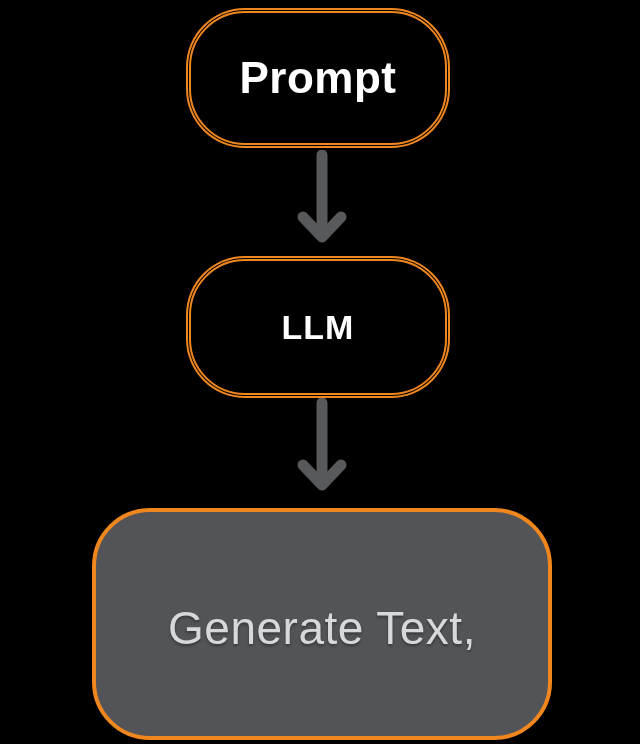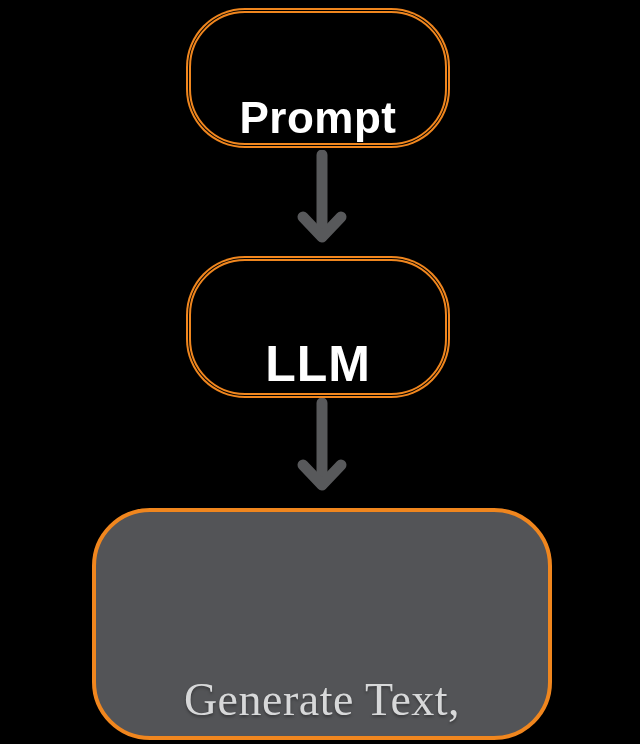--- a/index.html
+++ b/index.html
@@ -14,45 +14,45 @@
   html,body{background:var(--bg);}
   .canvas{
     position:relative;
     width:640px;height:744px;
     background:var(--bg);
     overflow:hidden;
     font-family:"Liberation Sans", sans-serif;
   }
   .node{
     position:absolute;
-    display:flex;align-items:flex-end;justify-content:center;
+    display:flex;align-items:center;justify-content:center;
     text-align:center;
     border-radius:56px;
   }
   
   .node.outlined{
     background:var(--bg);
     border:2px solid var(--orange);
     box-shadow:0 0 0 1px var(--bg), 0 0 0 3px var(--orange);
   }
   .node1{left:189px;top:11px;width:258px;height:134px;}
   .node2{left:189px;top:259px;width:258px;height:136px;}
   
   .node.filled{
     background:var(--node-fill);
     border:4px solid var(--orange);
     border-radius:58px;
   }
-  .node3{left:92px;top:508px;width:460px;height:232px;padding-top:8px;font-family:Liberation Serif, serif;}
+  .node3{left:92px;top:508px;width:460px;height:232px;padding-top:8px;}
   .label-white{
     color:var(--text-white);
     font-weight:700;
   }
   .node1 .label-white{font-size:44px;letter-spacing:0.5px;}
-  .node2 .label-white{font-size:50px;letter-spacing:1px;}
+  .node2 .label-white{font-size:34px;letter-spacing:1px;}
   .label-light{
     color:var(--text-light);
     font-weight:400;
     font-size:46px;
     line-height:72px;
     letter-spacing:0.5px;
     text-shadow:0 2px 3px rgba(0,0,0,0.35);
   }
   .arrow{position:absolute;left:294px;width:56px;height:100px;}
   .arrow1{top:150px;}

